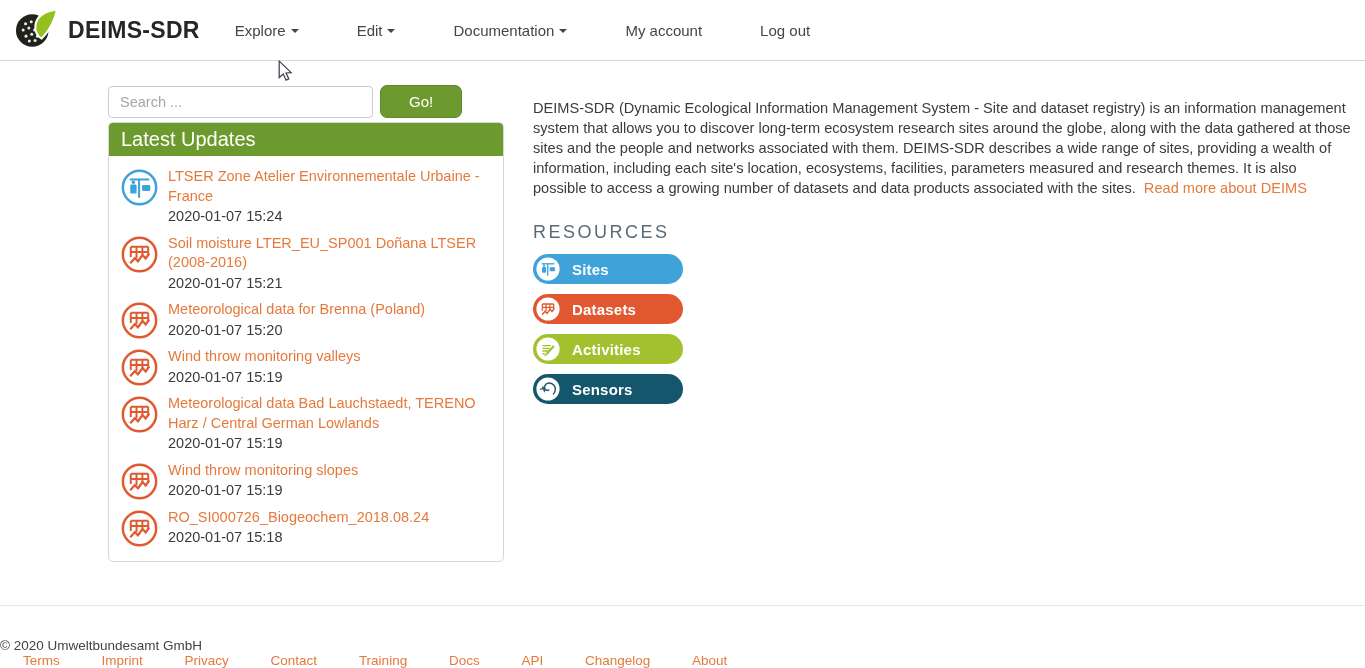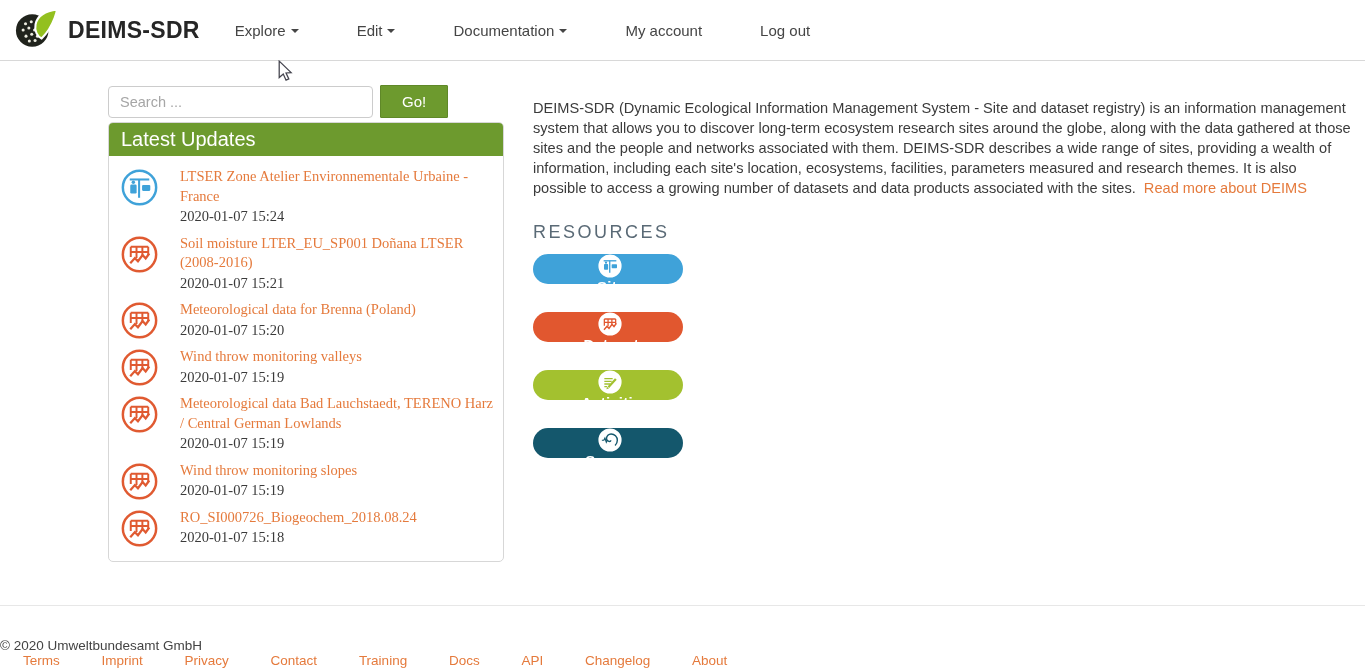--- a/index.html
+++ b/index.html
@@ -34,57 +34,57 @@
   .right-col { flex: 1; margin-left: 29px; min-width: 0; }
 
   
   .search-row { display: flex; align-items: center; margin-bottom: 4px; }
   .search-input {
     width: 265px; height: 32px; border: 1px solid #ccc; border-radius: 4px;
     padding: 0 11px; font-size: 14.5px; font-family: inherit; color: #333; outline: none;
   }
   .search-input::placeholder { color: #a6a6a6; }
   .go-button {
-    margin-left: 7px; height: 33px; padding: 0 21px; font-size: 15px; font-family: inherit;
+    margin-left: 7px; height: 33px; padding: 0 28px; font-size: 15px; font-family: inherit;
     color: #fff; background: #6d9a2e; border: 1px solid #60882а; border: 1px solid #5f8828;
-    border-radius: 1px; cursor: pointer;
+    border-radius: 7px; cursor: pointer;
   }
 
   
   .panel { border: 1px solid #d7d7d7; border-radius: 5px; background: #fff; }
   .panel-heading {
     background: #6d9a2e; color: #fff; font-size: 20px;
     padding: 6px 12px; border-radius: 4px 4px 0 0; line-height: 21px;
   }
   .update-list { list-style: none; padding: 11px 10px 6px 12px; }
   .update-item { display: flex; align-items: flex-start; margin-bottom: 7px; }
   .u-icon { width: 37px; height: 37px; flex: none; margin-top: 2px; }
   .u-icon svg { width: 37px; height: 37px; display: block; }
   .site-i { color: #3fa2d9; }
   .dataset-i { color: #e05a31; }
-  .u-text { margin-left: 22px; min-width: 0; font-family: Liberation Serif, serif; }
+  .u-text { margin-left: 10px; min-width: 0; }
   .u-link { display: block; color: #e57a3c; font-size: 14.5px; line-height: 19.5px; }
   .u-date { display: block; color: #3a3a3a; font-size: 14.5px; line-height: 19.5px; margin-top: 1px; }
 
   
   .page-title {
     margin-top: 40px; font-size: 31px; line-height: 36px; font-weight: bold;
     color: #57585a; padding-bottom: 9px; border-bottom: 1px solid #ececec;
   }
   .intro { margin-top: 13px; font-size: 14.6px; line-height: 20px; color: #3b3b3b; }
   .read-more { color: #e57a3c; }
   .resources-heading {
     margin-top: 24px; font-size: 18px; font-weight: normal;
     color: #5a6a76; letter-spacing: 2.5px;
   }
   .res-buttons { margin-top: 11px; }
   .res-btn {
-    width: 150px; height: 30px; border-radius: 15px; margin-bottom: 28px;
+    width: 150px; height: 30px; border-radius: 15px; margin-bottom: 10px;
     display: flex; align-items: center; padding-left: 3px; color: #fff;
-    font-size: 15px; font-weight: bold; letter-spacing: .2px; cursor: pointer; flex-direction: column;
+    font-size: 15px; font-weight: bold; letter-spacing: .2px; cursor: pointer;
     --ring-fill: #fff; --ring-stroke: #fff;
   }
   .res-icon { width: 24px; height: 24px; flex: none; }
   .res-icon svg { width: 24px; height: 24px; display: block; }
   .res-label { margin-left: 12px; color: #fff; }
   .res-sites      { background: #3fa2d9; } .res-sites .res-icon      { color: #3fa2d9; }
   .res-datasets   { background: #e1572f; } .res-datasets .res-icon   { color: #e1572f; }
   .res-sensors    { background: #14576c; } .res-sensors .res-icon    { color: #14576c; }
   .res-activities { background: #a3c12f; } .res-activities .res-icon { color: #a3c12f; }
 

